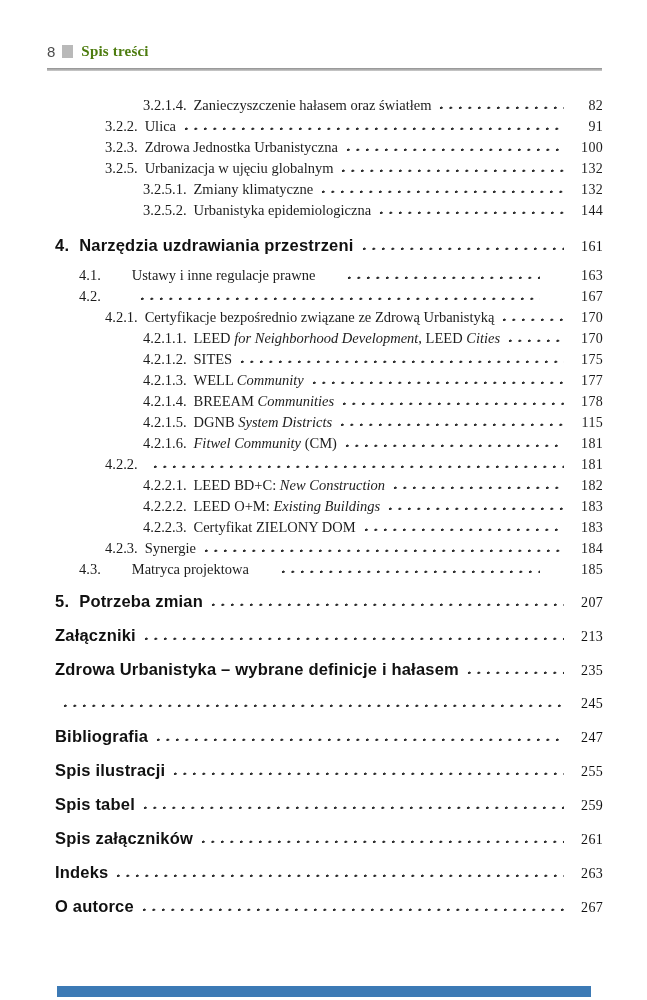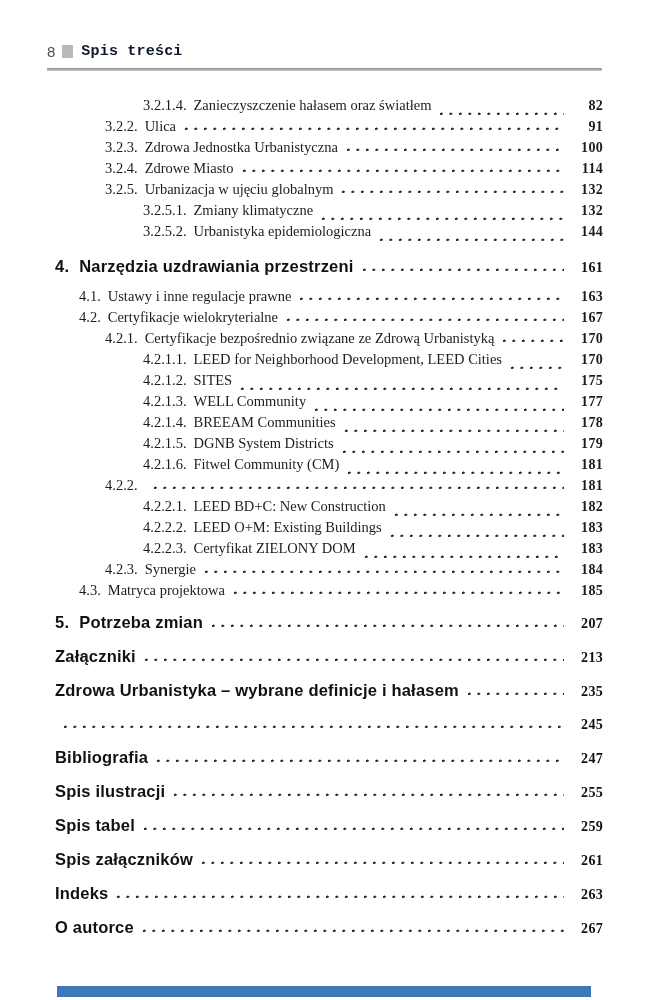--- a/index.html
+++ b/index.html
@@ -6,43 +6,43 @@
   body{width:647px;height:1000px;background:#ffffff;position:relative;overflow:hidden;
        font-family:"Liberation Serif",serif;color:#1c1c1c;}
 
   .page{position:absolute;inset:0;background:#ffffff;}
 
   
   .header{position:absolute;left:47px;top:43px;right:45px;}
   .header-top{display:flex;align-items:center;}
   .pagenum{font-family:"Liberation Sans",sans-serif;font-size:15px;color:#4c4c4c;}
   .marker{width:11px;height:13px;margin:0 8px 0 7px;}
-  .title{font-family:Liberation Mono, monospace;font-weight:bold;font-size:15px;
-         letter-spacing:.2px;color:#0f172a;}
+  .title{font-family:Liberation Serif, serif;font-weight:bold;font-size:15px;
+         letter-spacing:.2px;color:#4d7c0f;}
   .rule{margin-top:8px;height:3px;background:linear-gradient(to bottom,#8f8f8f,#cdcdcd);}
 
   
   .toc{position:absolute;left:55px;top:95px;width:548px;}
   .row{display:flex;align-items:baseline;}
   .kind-entry{font-size:14.5px;line-height:21px;}
   .kind-chapter,.kind-back{font-family:"Liberation Sans",sans-serif;font-weight:bold;
        font-size:16.5px;line-height:23px;letter-spacing:.2px;color:#111;}
   .kind-chapter{margin-top:13px;margin-bottom:7px;}
   .kind-back{margin-top:10px;}
-  .level-2{padding-left:24px;}
+  .level-2{padding-left:24px;gap:24px;}
   .level-3{padding-left:50px;}
-  .level-4{padding-left:88px;align-items:flex-end;}
+  .level-4{padding-left:88px;}
   .num{margin-right:7px;white-space:pre;}
   .kind-chapter .num,.kind-back .num{margin-right:10px;}
   .label{white-space:pre-wrap;}
-  .label .it{}
+  .label .it{font-style:italic;}
   .leader{flex:1 1 auto;min-width:10px;margin:0 7px 0 8px;height:4px;
        background-image:radial-gradient(circle at 2.2px 1.8px,#2c2c2c 1.15px,transparent 1.5px);
        background-size:9.5px 4px;background-repeat:repeat-x;background-position:left bottom;}
-  .pg{font-family:"Liberation Serif",serif;font-weight:bold;font-size:14px;
+  .pg{font-family:"Liberation Serif",serif;font-weight:normal;font-size:14px;
        min-width:32px;text-align:right;letter-spacing:.3px;}
 
   
   .footer-bar{position:absolute;left:57px;top:986px;width:534px;height:11px;}
 </style>
 </head>
 <body>
 
 <div class="page">
 
@@ -68,26 +68,20 @@
         <span class="leader"></span>
         <span class="pg">91</span>
       </div>
       <div class="row kind-entry level-3">
         <span class="num">3.2.3.</span>
         <span class="label"><span>Zdrowa Jednostka Urbanistyczna</span></span>
         <span class="leader"></span>
         <span class="pg">100</span>
       </div>
       <div class="row kind-entry level-3">
-        <span class="num">3.2.4.</span>
-        <span class="label"><span>Zdrowe Miasto</span></span>
-        <span class="leader"></span>
-        <span class="pg">114</span>
-      </div>
-      <div class="row kind-entry level-3">
         <span class="num">3.2.5.</span>
         <span class="label"><span>Urbanizacja w ujęciu globalnym</span></span>
         <span class="leader"></span>
         <span class="pg">132</span>
       </div>
       <div class="row kind-entry level-4">
         <span class="num">3.2.5.1.</span>
         <span class="label"><span>Zmiany klimatyczne</span></span>
         <span class="leader"></span>
         <span class="pg">132</span>
@@ -105,21 +99,20 @@
         <span class="pg">161</span>
       </div>
       <div class="row kind-entry level-2">
         <span class="num">4.1.</span>
         <span class="label"><span>Ustawy i inne regulacje prawne</span></span>
         <span class="leader"></span>
         <span class="pg">163</span>
       </div>
       <div class="row kind-entry level-2">
         <span class="num">4.2.</span>
-        <span class="label"><span>Certyfikacje wielokryterialne</span></span>
         <span class="leader"></span>
         <span class="pg">167</span>
       </div>
       <div class="row kind-entry level-3">
         <span class="num">4.2.1.</span>
         <span class="label"><span>Certyfikacje bezpośrednio związane ze Zdrową Urbanistyką</span></span>
         <span class="leader"></span>
         <span class="pg">170</span>
       </div>
       <div class="row kind-entry level-4">
@@ -143,21 +136,21 @@
       <div class="row kind-entry level-4">
         <span class="num">4.2.1.4.</span>
         <span class="label"><span>BREEAM </span><span class="it">Communities</span></span>
         <span class="leader"></span>
         <span class="pg">178</span>
       </div>
       <div class="row kind-entry level-4">
         <span class="num">4.2.1.5.</span>
         <span class="label"><span>DGNB </span><span class="it">System Districts</span></span>
         <span class="leader"></span>
-        <span class="pg">179</span>
+        <span class="pg">115</span>
       </div>
       <div class="row kind-entry level-4">
         <span class="num">4.2.1.6.</span>
         <span class="label"><span class="it">Fitwel Community</span><span> (CM)</span></span>
         <span class="leader"></span>
         <span class="pg">181</span>
       </div>
       <div class="row kind-entry level-3">
         <span class="num">4.2.2.</span>
         <span class="leader"></span>

